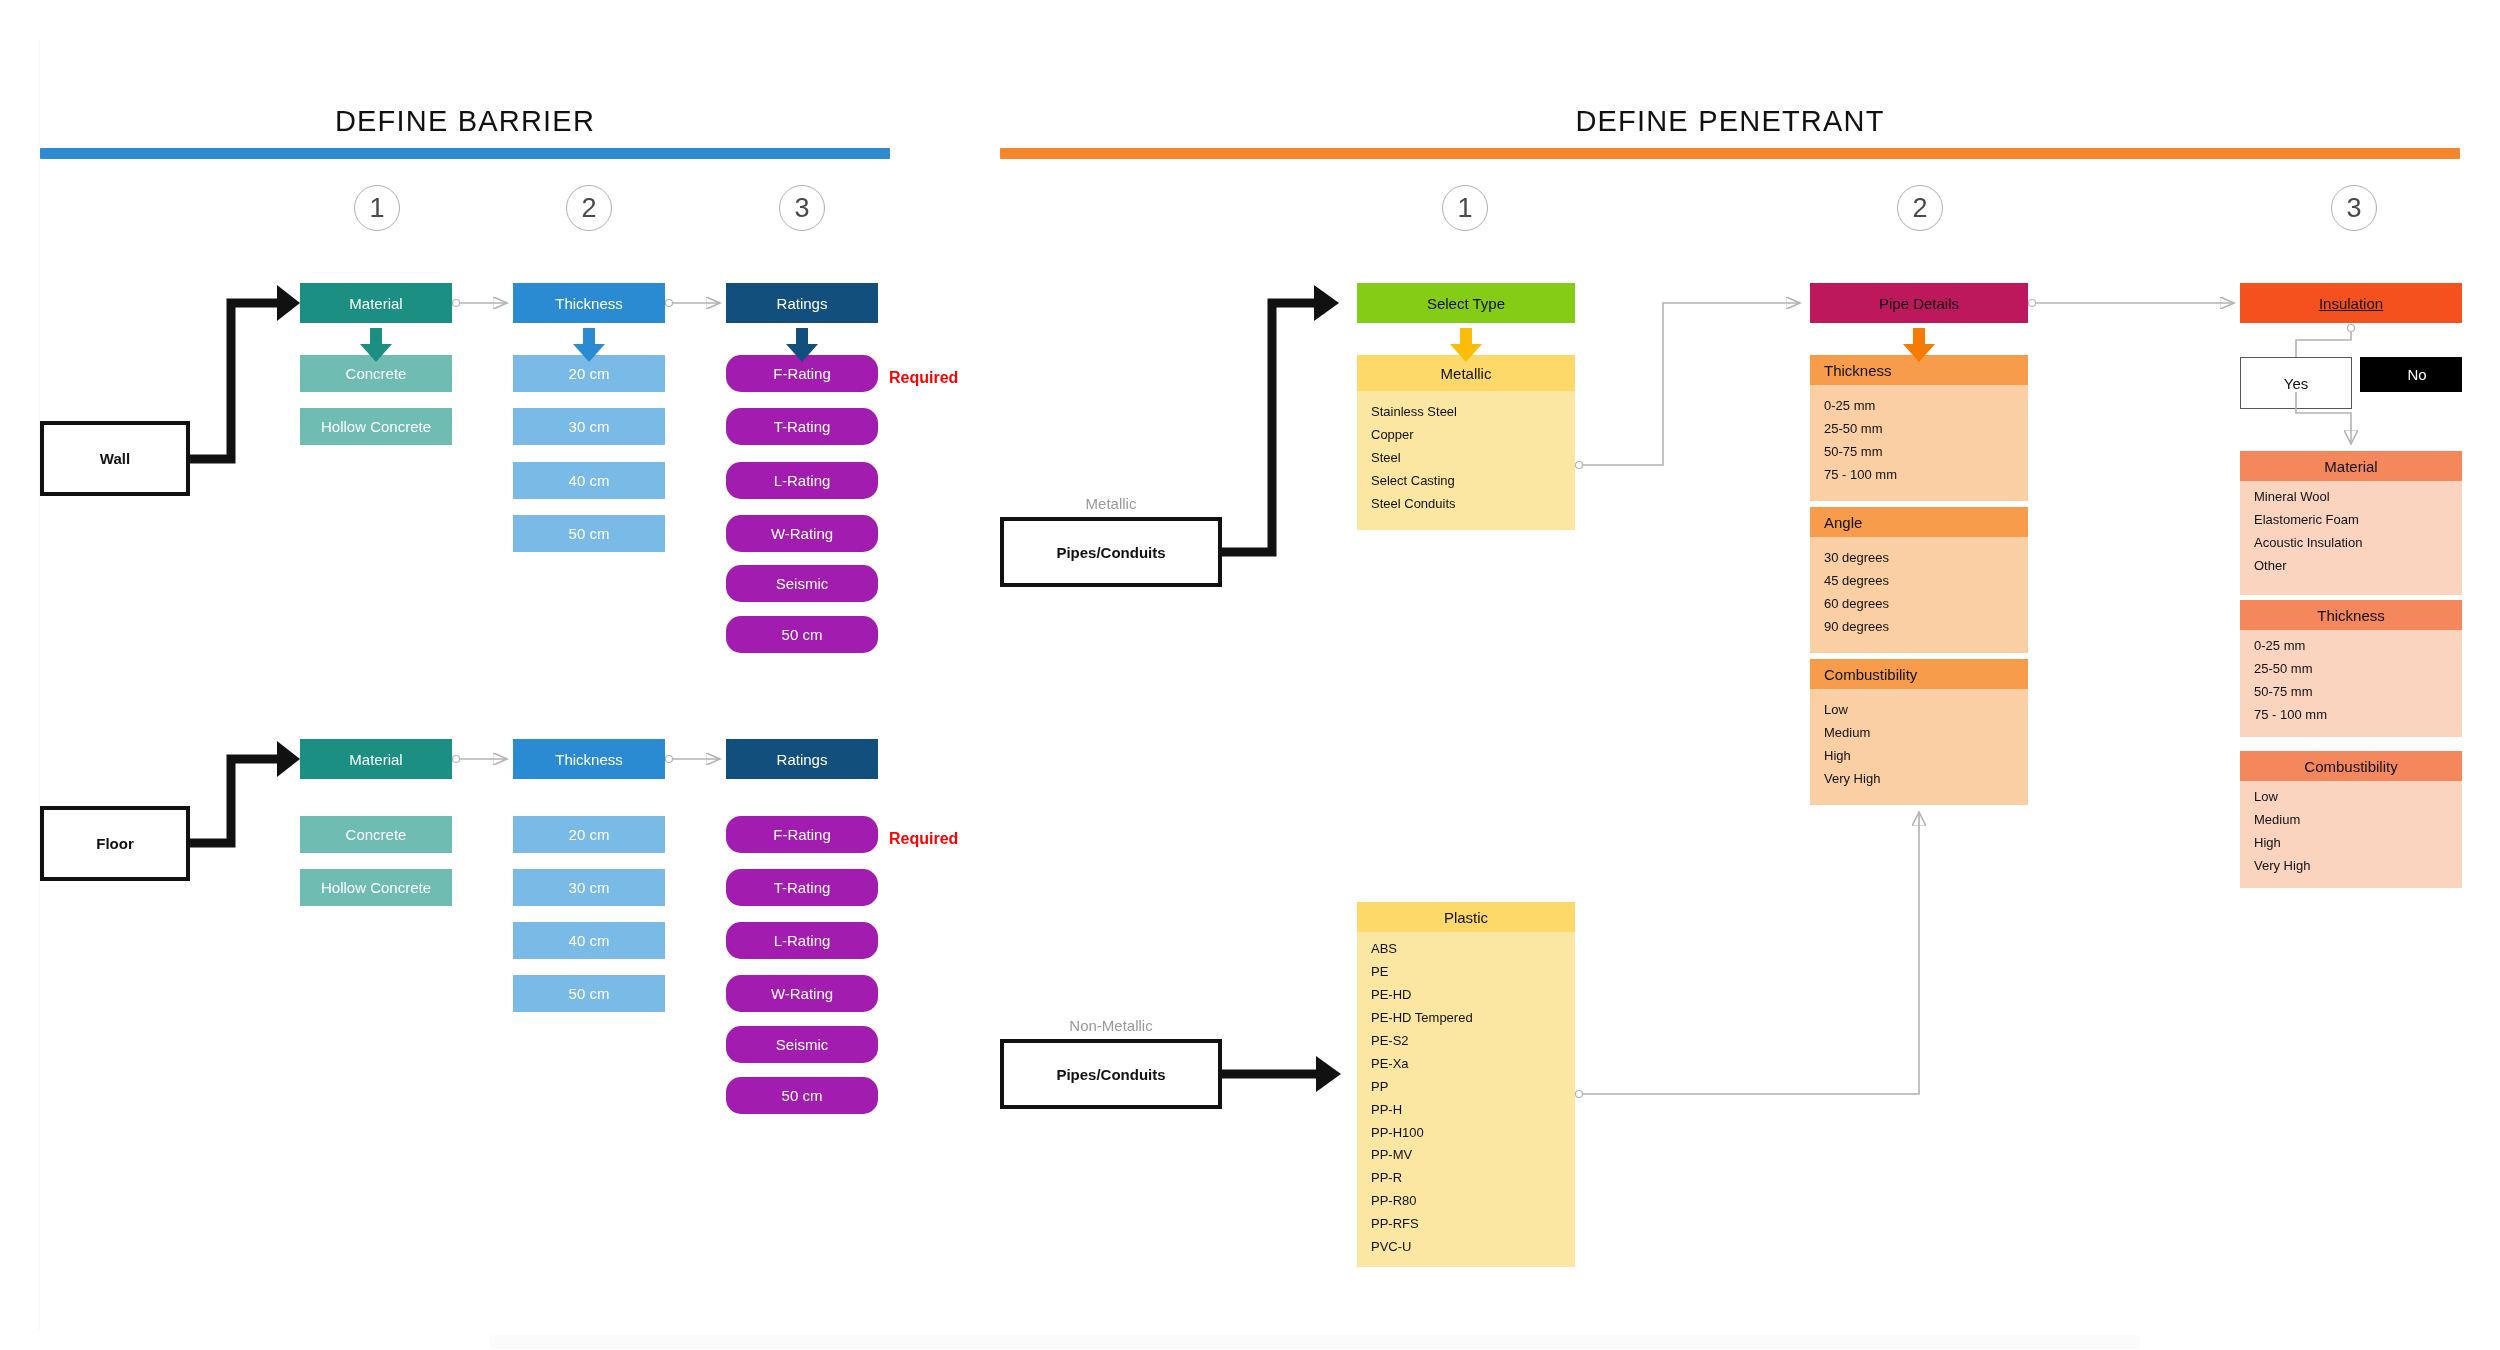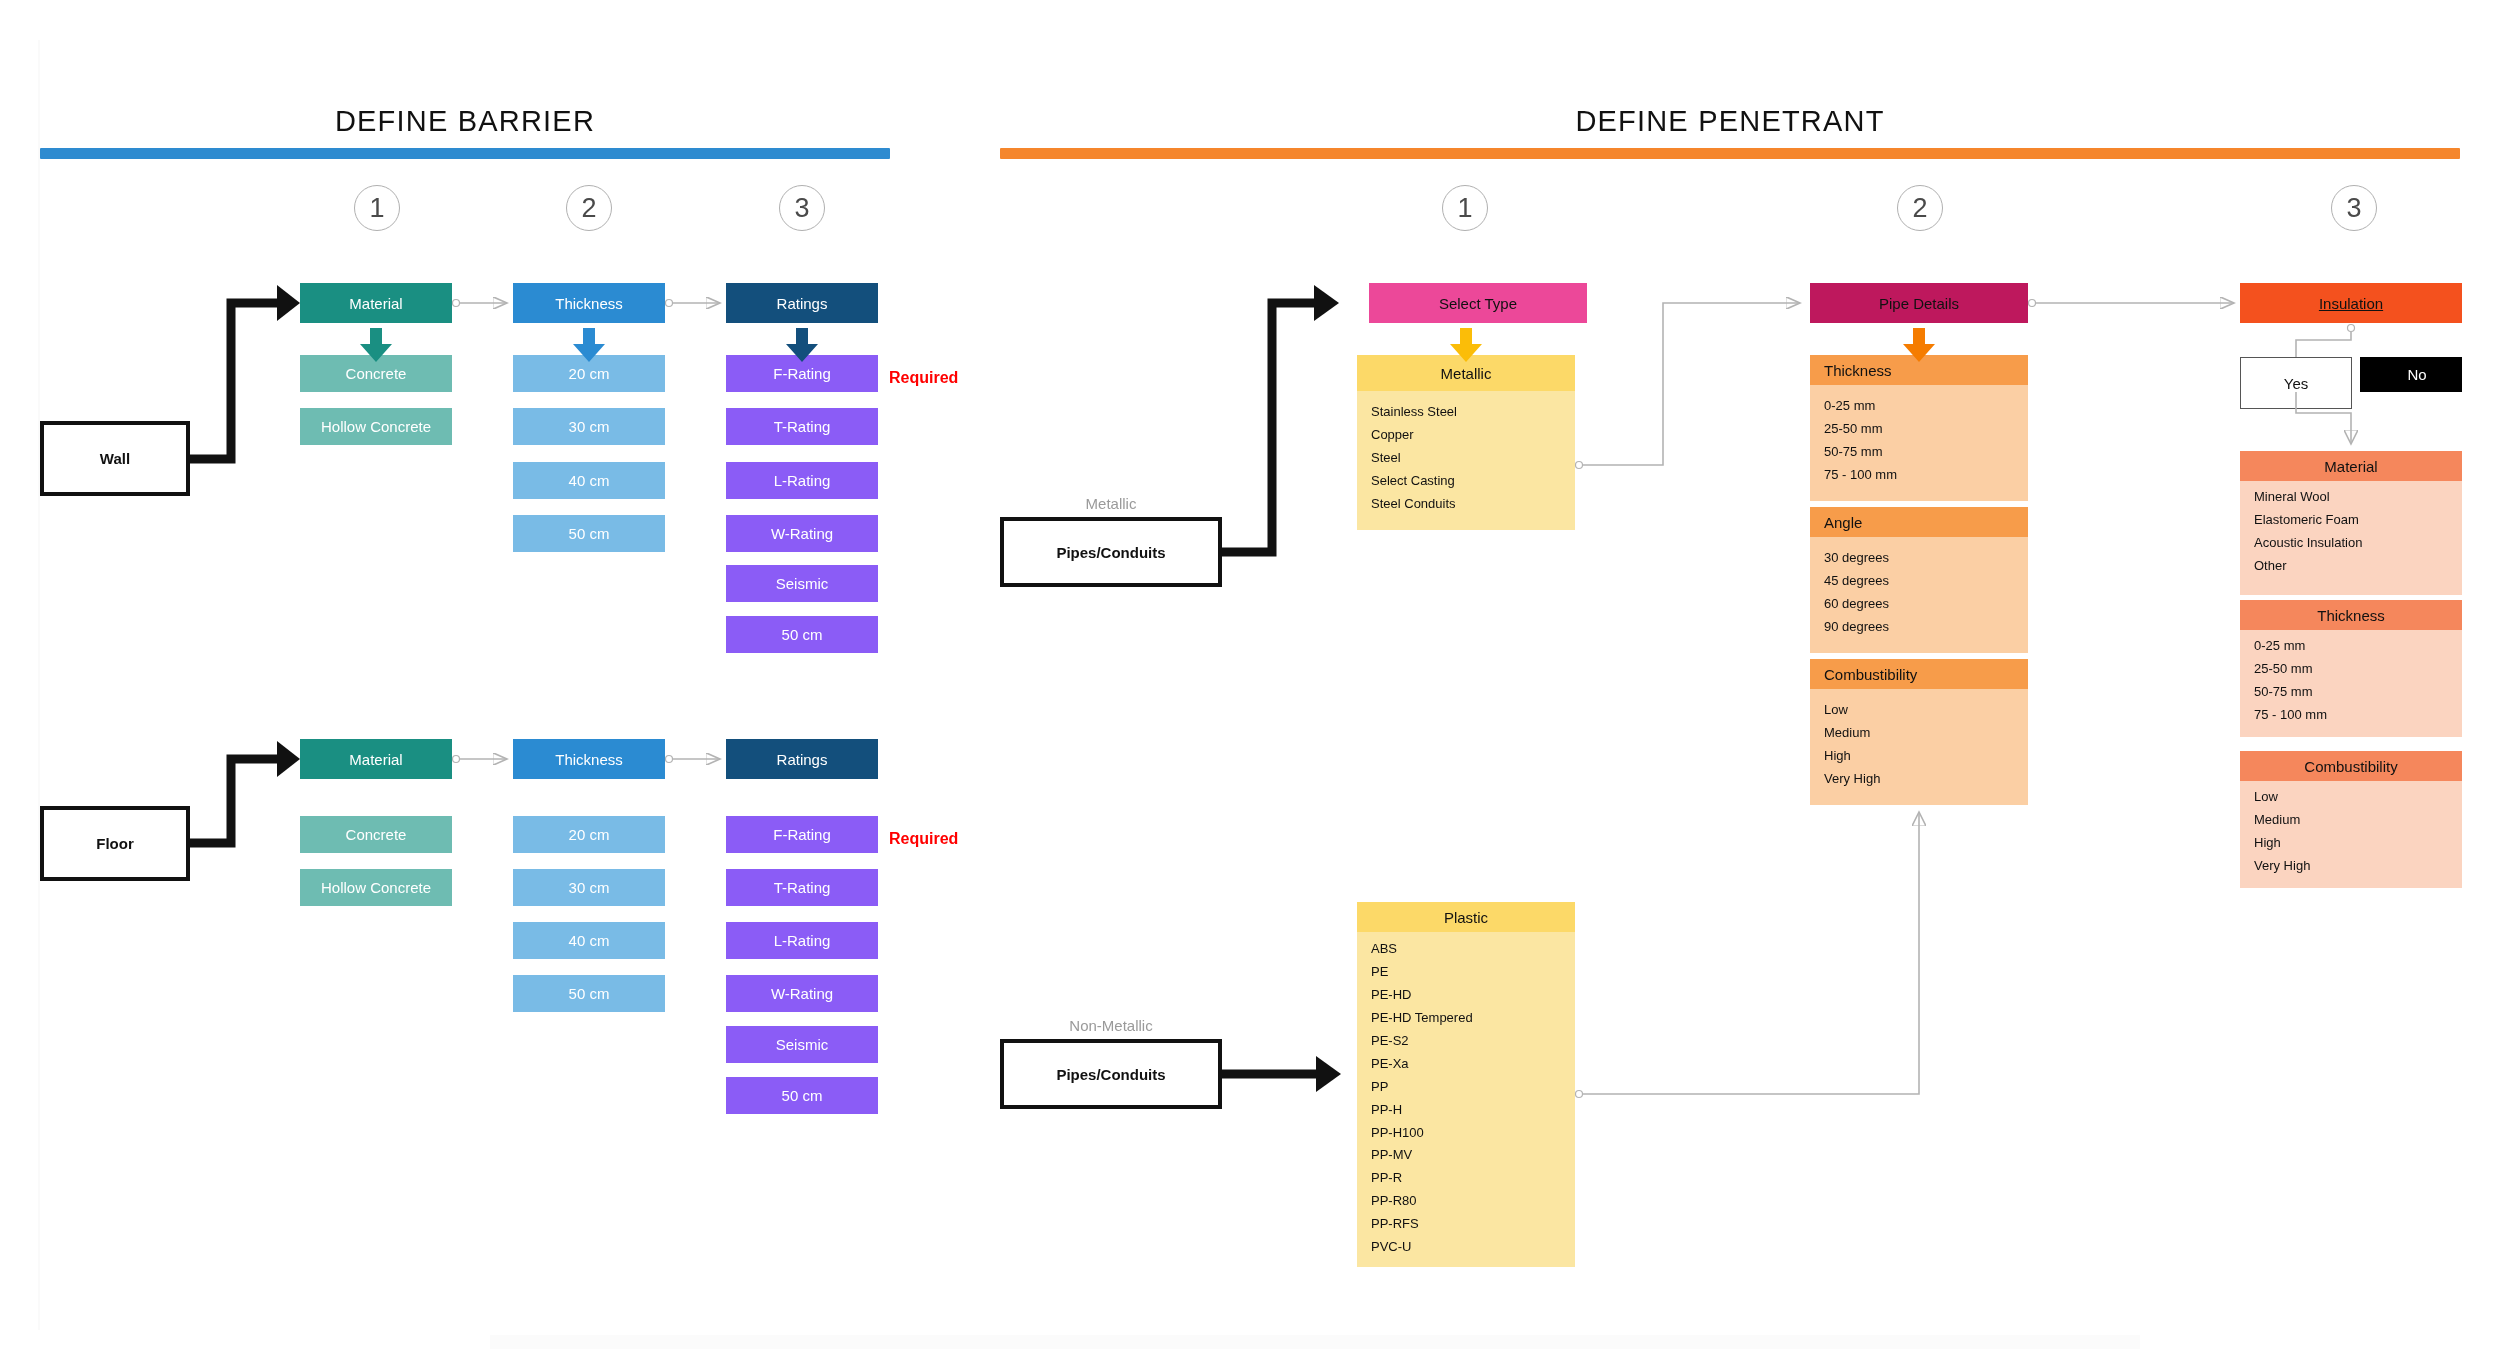--- a/index.html
+++ b/index.html
@@ -38,21 +38,21 @@
     color: #fff; font-size: 15px;
   }
   .chip.hdr { font-size: 15px; }
 
   
   .c-material  { background: #1a8f82; }
   .c-thickness { background: #2b8bd2; }
   .c-ratings   { background: #134f7c; }
   .c-material-opt  { background: #6ebcb2; }
   .c-thickness-opt { background: #79bbe6; }
-  .c-ratings-opt   { background: #8b5cf6; }
+  .c-ratings-opt   { background: #a21caf; border-radius: 15px; }
 
   
   .srcbox {
     position: absolute; background: #fff; border: 4px solid #111;
     display: flex; align-items: center; justify-content: center;
     font-size: 15px; font-weight: bold; color: #111;
   }
   .srclabel {
     position: absolute; color: #9a9a9a; font-size: 15px; text-align: center;
   }
@@ -66,21 +66,21 @@
   .panel-hdr {
     display: flex; align-items: center; justify-content: center;
     font-size: 15px; color: #111; text-align: center;
   }
   .panel-body { padding: 10px 0 14px 0; }
   .panel-body .opt {
     font-size: 13px; color: #111; padding: 4px 0 4px 14px;
     line-height: 1.15;
   }
 
-  .p-selecttype { background: #ec4899; margin-left: 12px; }
+  .p-selecttype { background: #84cc16; }
   .p-metallic-h { background: #fcd968; }
   .p-metallic-b { background: #fbe6a2; }
   .p-plastic-h  { background: #fcd968; }
   .p-plastic-b  { background: #fbe6a2; }
   .p-pipedet    { background: #be185d; }
   .p-orange-h   { background: #f79c4a; }
   .p-orange-b   { background: #fbcfa4; }
   .p-insul      { background: #f4511e; }
   .p-salmon-h   { background: #f5875c; }
   .p-salmon-b   { background: #fbd4c0; }

